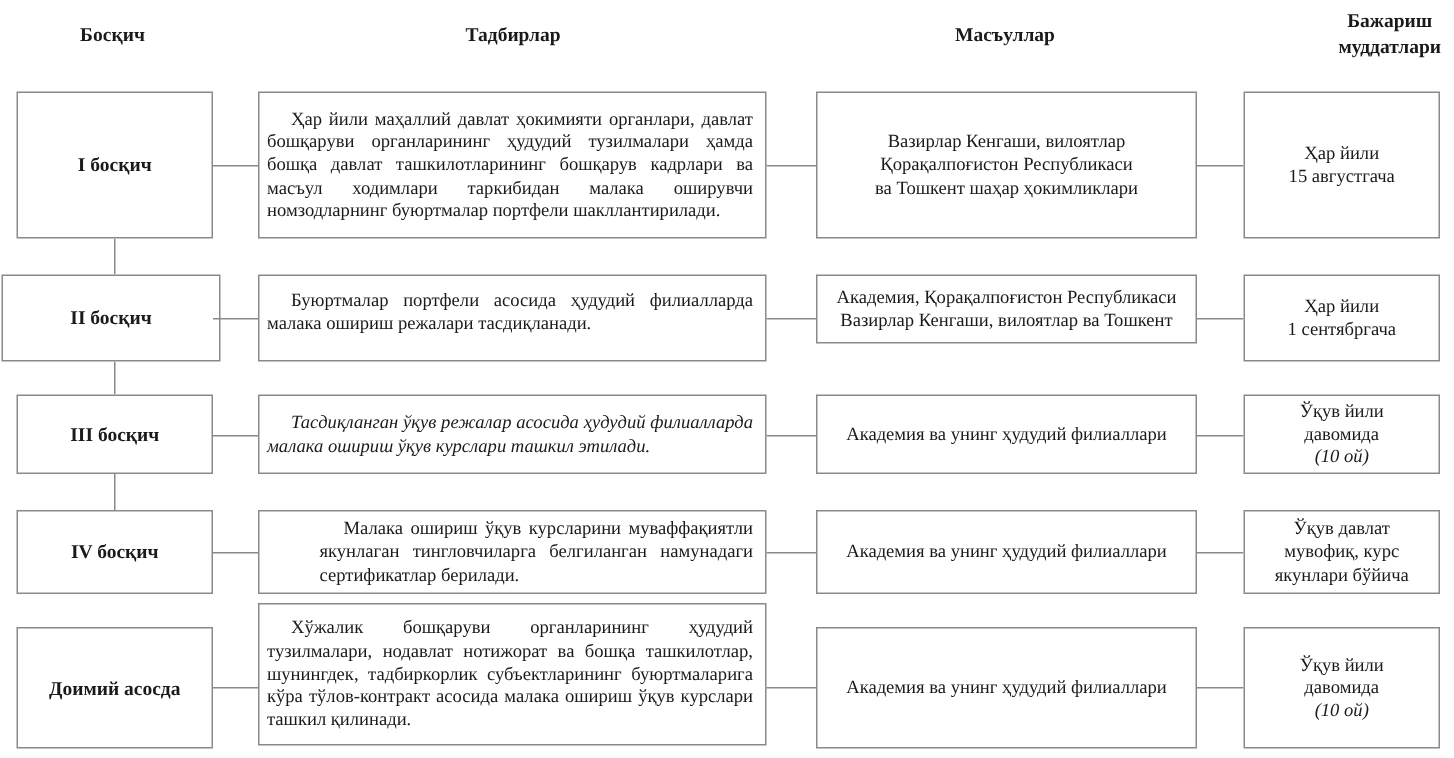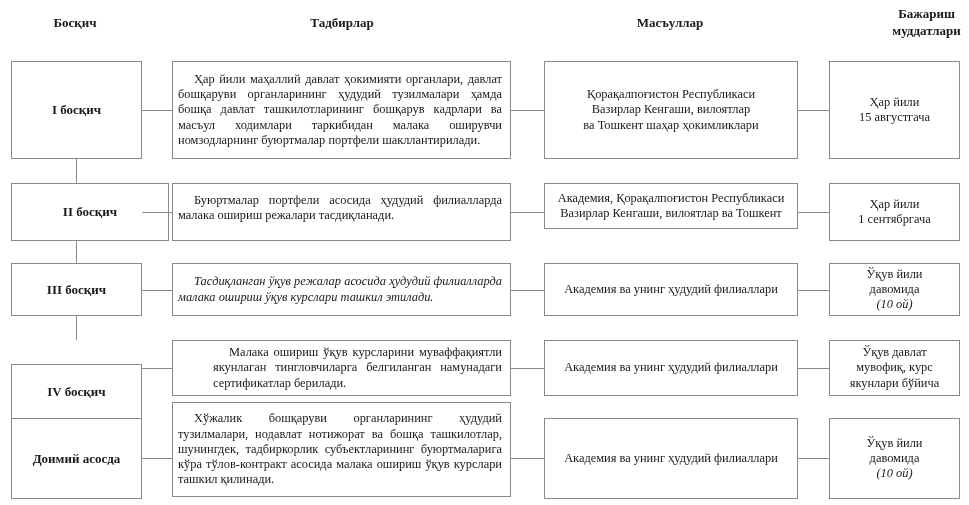--- a/index.html
+++ b/index.html
@@ -76,34 +76,34 @@
 <div class="box stage" style="left:11px; top:61px; width:131px; height:98px;">
   <span>I босқич</span>
 </div>
 <div class="hline" style="left:142px; top:110px; width:30px;"></div>
 <div class="box act" style="left:172px; top:61px; width:339px; height:98px;">
   <div class="txt">Ҳар йили маҳаллий давлат ҳокимияти органлари, давлат бошқаруви органларининг ҳудудий тузилмалари ҳамда бошқа давлат ташкилотларининг бошқарув кадрлари ва масъул ходимлари таркибидан малака оширувчи номзодларнинг буюртмалар портфели шакллантирилади.</div>
 </div>
 <div class="hline" style="left:511px; top:110px; width:33px;"></div>
 <div class="box resp" style="left:544px; top:61px; width:254px; height:98px;">
   <div class="txt">
+    <span style="display:block">Вазирлар Кенгаши, вилоятлар</span>
     <span style="display:block">Қорақалпоғистон Республикаси</span>
-    <span style="display:block">Вазирлар Кенгаши, вилоятлар</span>
     <span style="display:block">ва Тошкент шаҳар ҳокимликлари</span>
   </div>
 </div>
 <div class="hline" style="left:798px; top:110px; width:31px;"></div>
 <div class="box dead" style="left:829px; top:61px; width:131px; height:98px;">
   <div class="txt">
     <span style="display:block">Ҳар йили</span>
     <span style="display:block">15 августгача</span>
   </div>
 </div>
 
-<div class="box stage" style="left:11px; top:183px; width:158px; height:58px;">
+<div class="box stage" style="left:1px; top:183px; width:146px; height:58px;">
   <span>II босқич</span>
 </div>
 <div class="hline" style="left:142px; top:212px; width:30px;"></div>
 <div class="box act" style="left:172px; top:183px; width:339px; height:58px; align-items:flex-start; padding-top:9px;">
   <div class="txt">Буюртмалар портфели асосида ҳудудий филиалларда малака ошириш режалари тасдиқланади.</div>
 </div>
 <div class="hline" style="left:511px; top:212px; width:33px;"></div>
 <div class="box resp" style="left:544px; top:183px; width:254px; height:46px;">
   <div class="txt">
     <span style="display:block">Академия, Қорақалпоғистон Республикаси</span>
@@ -133,21 +133,21 @@
 </div>
 <div class="hline" style="left:798px; top:290px; width:31px;"></div>
 <div class="box dead" style="left:829px; top:263px; width:131px; height:53px;">
   <div class="txt">
     <span style="display:block">Ўқув йили</span>
     <span style="display:block">давомида</span>
     <span class="it">(10 ой)</span>
   </div>
 </div>
 
-<div class="box stage" style="left:11px; top:340px; width:131px; height:56px;margin-top:24px;">
+<div class="box stage" style="left:11px; top:340px; width:131px; height:56px;">
   <span>IV босқич</span>
 </div>
 <div class="hline" style="left:142px; top:368px; width:30px;"></div>
 <div class="box act" style="left:172px; top:340px; width:339px; height:56px;padding-left:40px;">
   <div class="txt">Малака ошириш ўқув курсларини муваффақиятли якунлаган тингловчиларга белгиланган намунадаги сертификатлар берилади.</div>
 </div>
 <div class="hline" style="left:511px; top:368px; width:33px;"></div>
 <div class="box resp" style="left:544px; top:340px; width:254px; height:56px;">
   <div class="txt">
     <span style="display:block">Академия ва унинг ҳудудий филиаллари</span>

